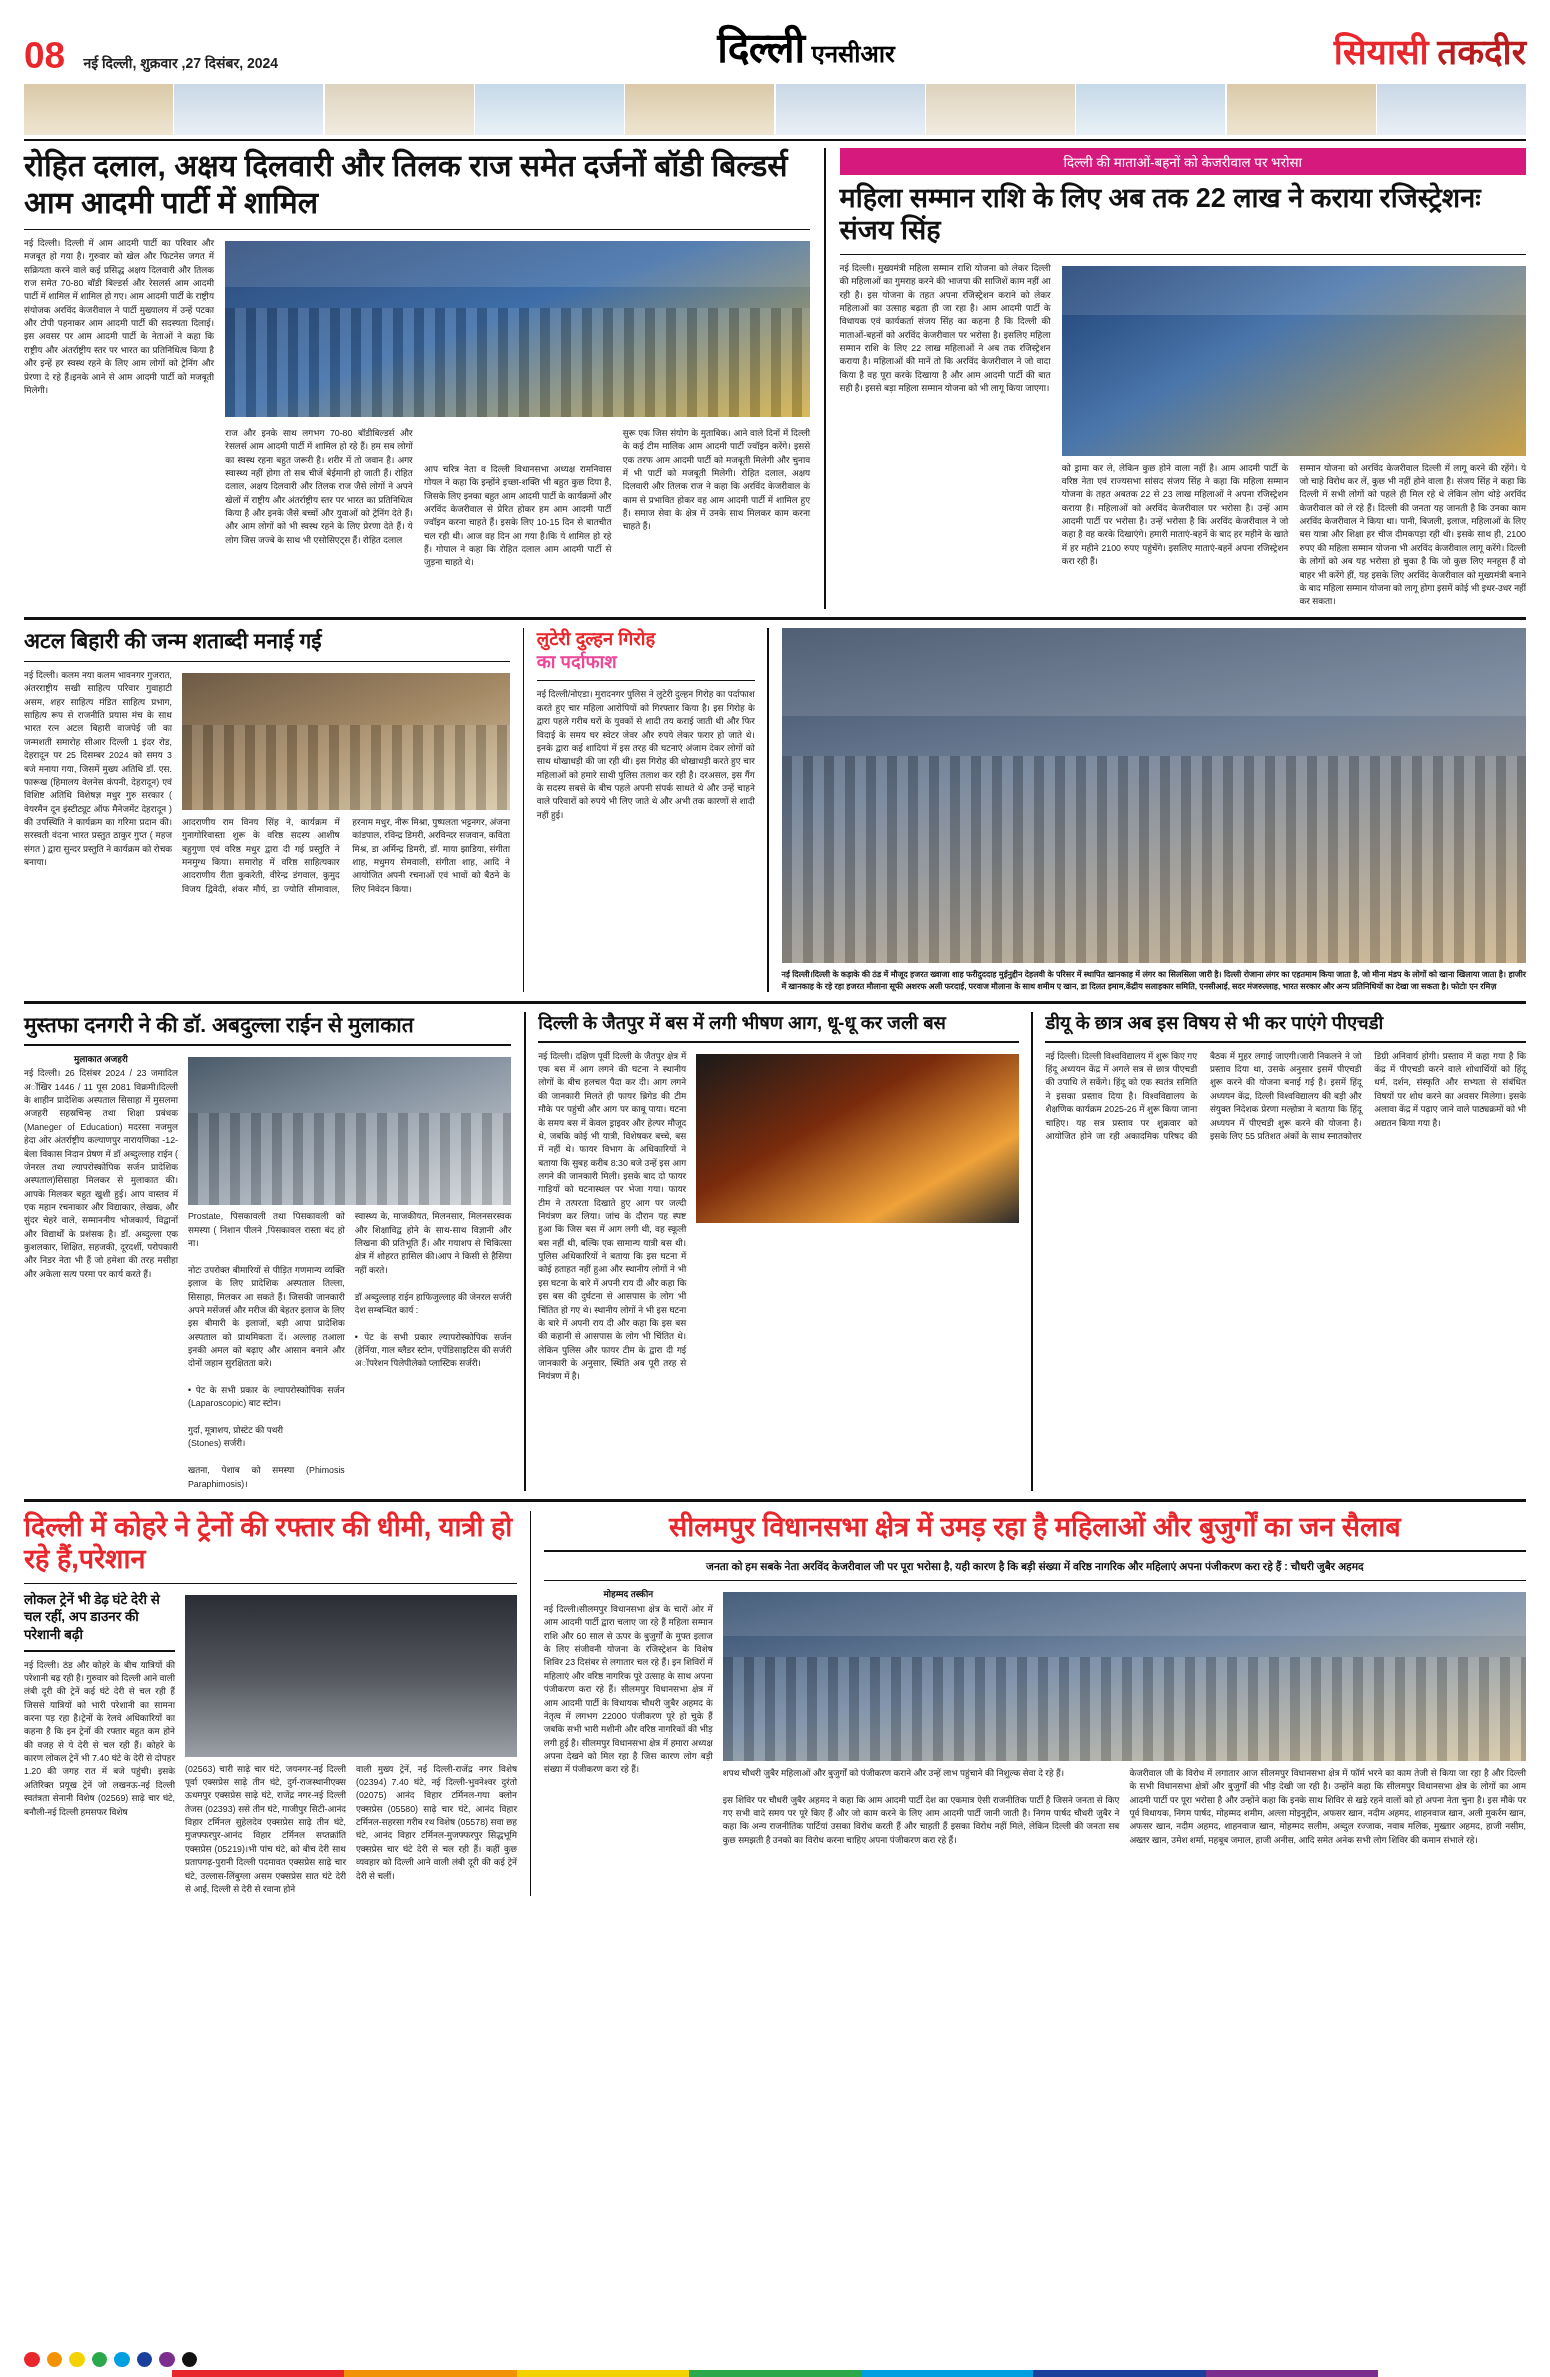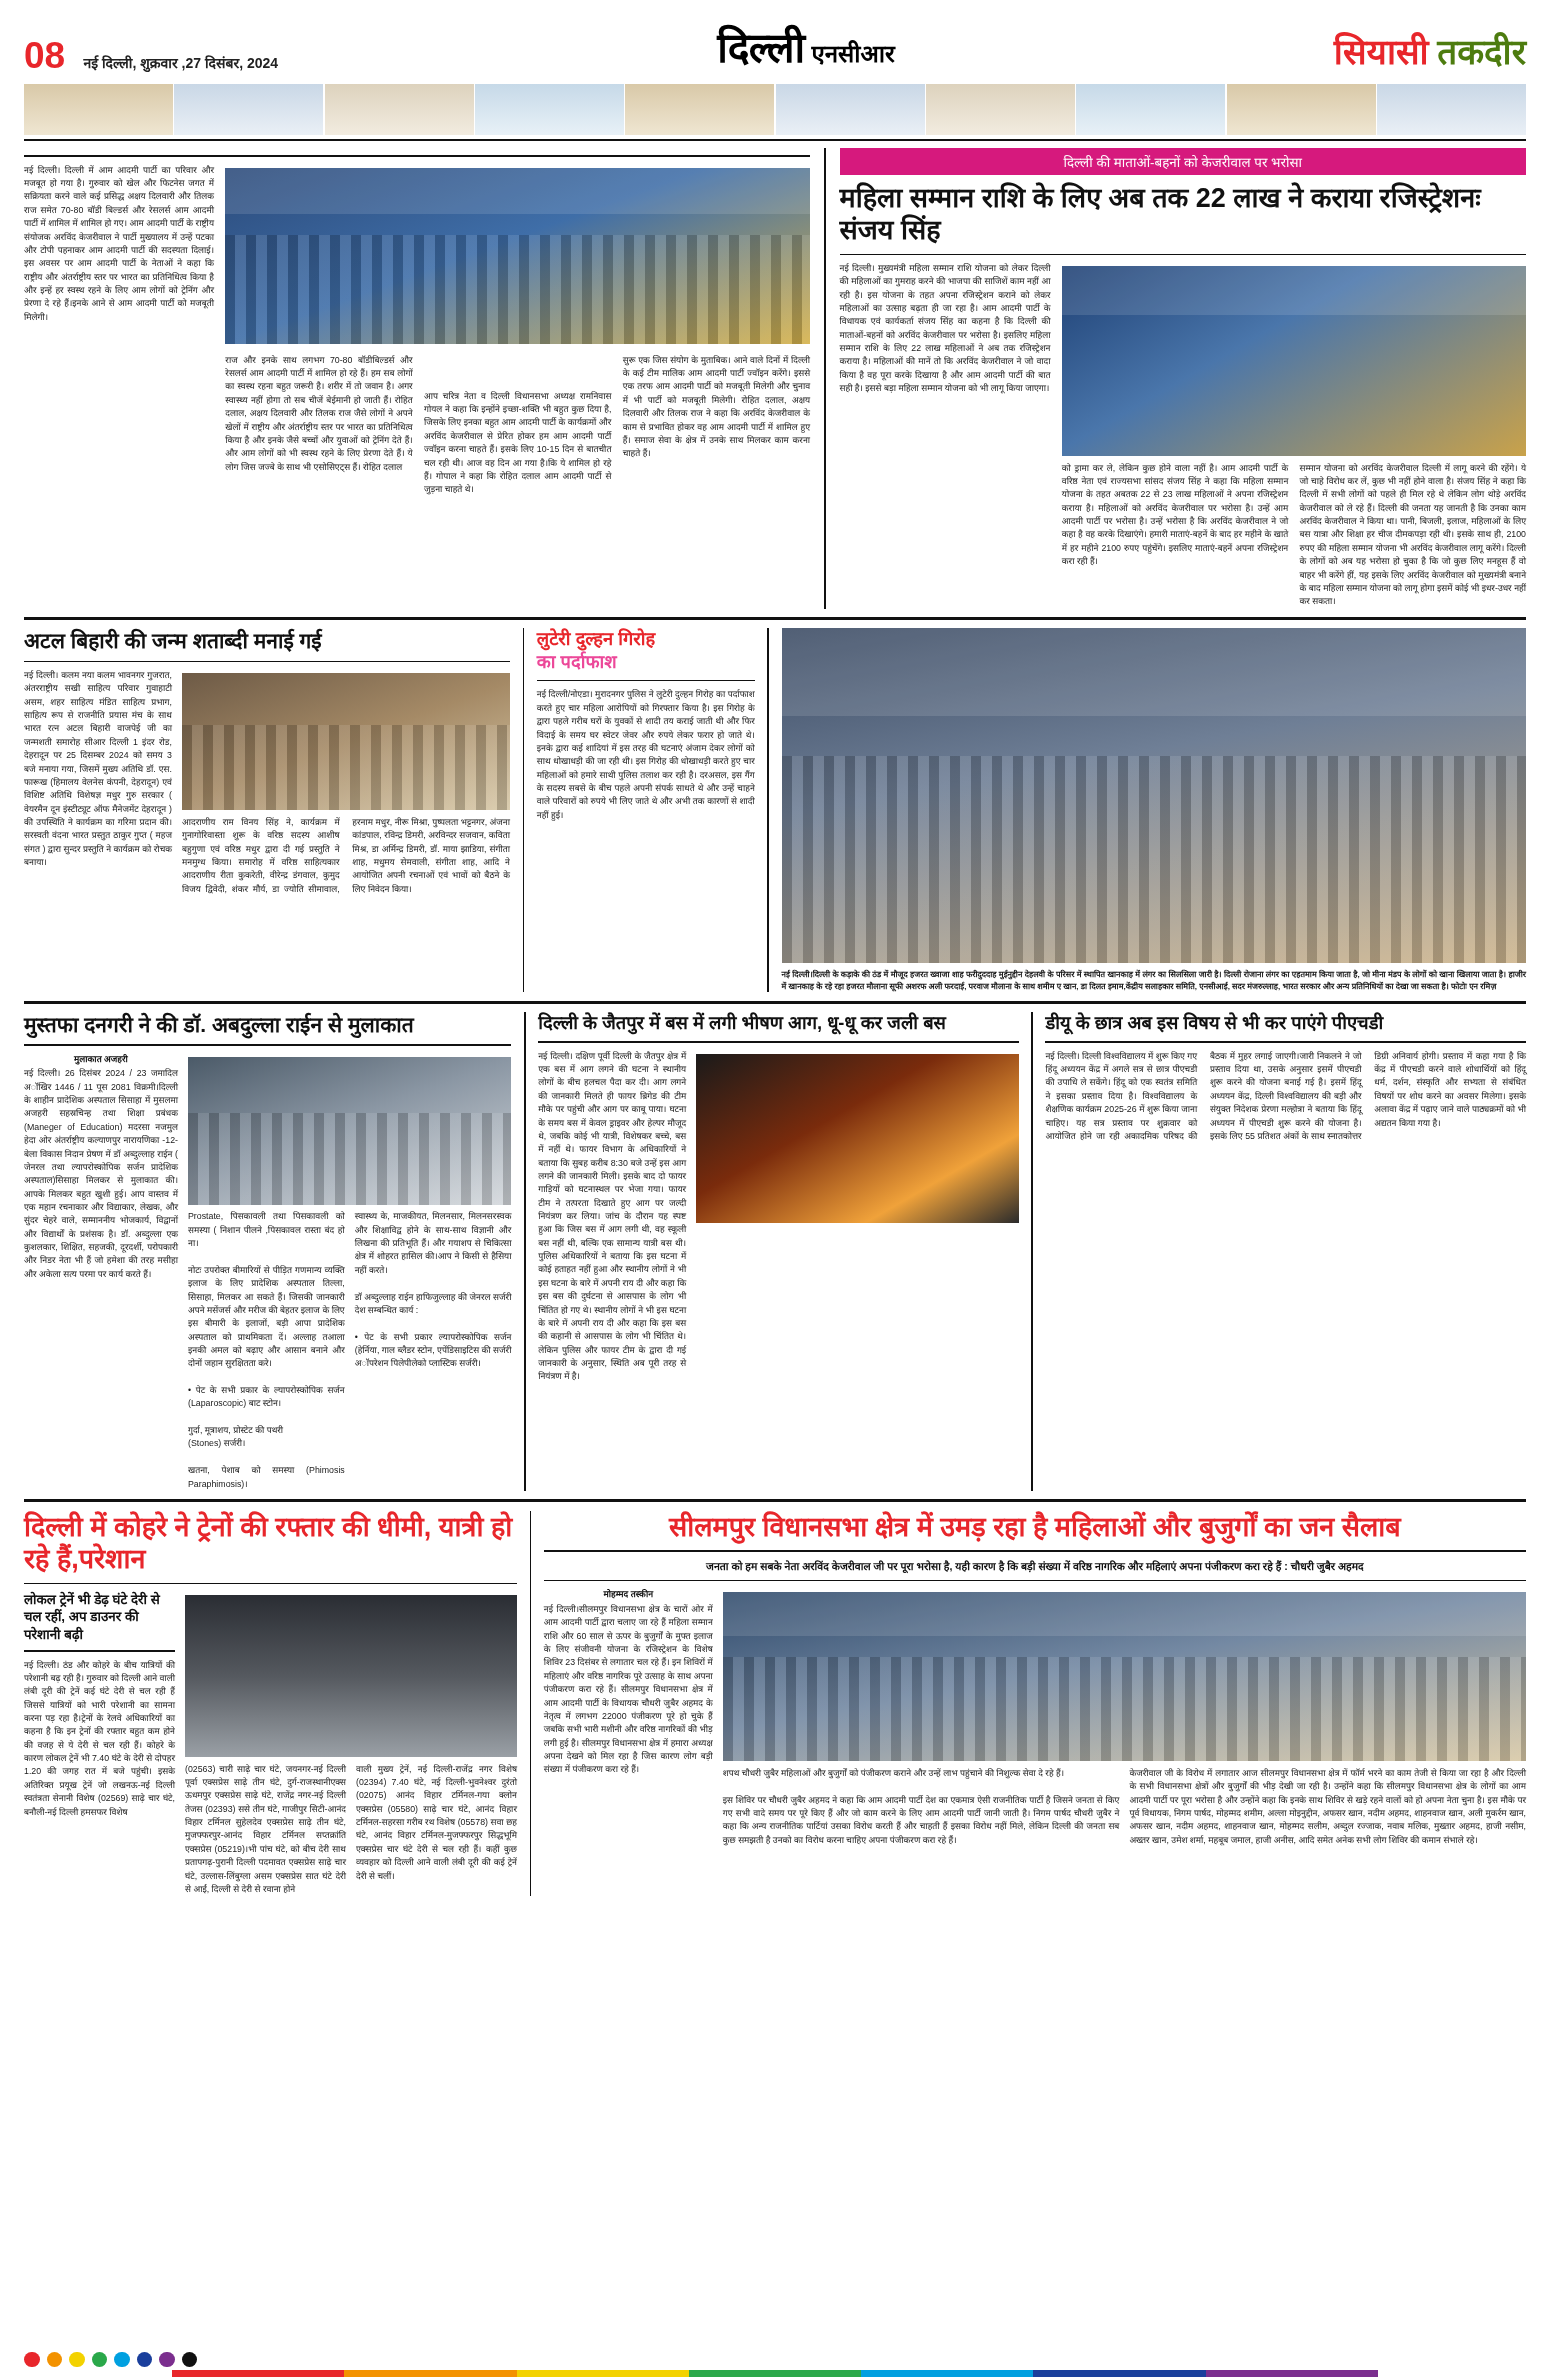--- a/index.html
+++ b/index.html
@@ -10,21 +10,21 @@
   
   .masthead{display:flex;align-items:flex-end;justify-content:space-between;border-bottom:0;padding-bottom:4.2px;}
   .mh-left{display:flex;align-items:baseline;gap:18.3px;}
   .pageno{font-size:37px;font-weight:bold;color:#e8262b;line-height:1;}
   .dateline{font-size:14px;color:#222;font-weight:bold;}
   .mh-center{display:flex;align-items:baseline;gap:7px;}
   .brand-main{font-size:41px;font-weight:bold;color:#000;letter-spacing:-0.7px;}
   .brand-sub{font-size:24px;font-weight:bold;color:#000;}
   .mh-right{display:flex;align-items:baseline;gap:8.5px;}
   .sec-1{font-size:35px;font-weight:bold;color:#e8262b;}
-  .sec-2{font-size:35px;font-weight:bold;color:#4d7c0f;}
+  .sec-2{font-size:35px;font-weight:bold;color:#b91c1c;}
 
   
   .skyline{height:51px;margin-top:5.6px;display:flex;gap:1.4px;overflow:hidden;}
   .sk{flex:1;position:relative;background:linear-gradient(#cfe0ee,#eef4f8);overflow:hidden;}
   .sk.a{background:linear-gradient(#d9c9a8,#efe6d2);}
   .sk.b{background:linear-gradient(#c9d7e6,#eaf0f6);}
   .sk.c{background:linear-gradient(#ddd2bd,#f2ece0);}
   .sk.d{background:linear-gradient(#c6d9e8,#e8f1f7);}
   .rule{height:2.1px;background:#111;margin:4.2px 0 0 0;}
 
@@ -107,20 +107,21 @@
     <div class="sk c"></div>
     <div class="sk d"></div>
     <div class="sk a"></div>
     <div class="sk b"></div>
   </div>
   <div class="rule"></div>
 
   <div class="top" style="margin-top:7px;">
 
     <div class="top-left">
+      <div class="hl hl-big">रोहित दलाल, अक्षय दिलवारी और तिलक राज समेत दर्जनों बॉडी बिल्डर्स आम आदमी पार्टी में शामिल</div>
       <div class="hr-thin"></div>
 
       <div style="display:flex;gap:11.3px;">
         <div style="width:190px;">
           <div class="body">नई दिल्ली। दिल्ली में आम आदमी पार्टी का परिवार और मजबूत हो गया है। गुरुवार को खेल और फिटनेस जगत में सक्रियता करने वाले कई प्रसिद्ध अक्षय दिलवारी और तिलक राज समेत 70-80 बॉडी बिल्डर्स और रेसलर्स आम आदमी पार्टी में शामिल में शामिल हो गए। आम आदमी पार्टी के राष्ट्रीय संयोजक अरविंद केजरीवाल ने पार्टी मुख्यालय में उन्हें पटका और टोपी पहनाकर आम आदमी पार्टी की सदस्यता दिलाई। इस अवसर पर आम आदमी पार्टी के नेताओं ने कहा कि राष्ट्रीय और अंतर्राष्ट्रीय स्तर पर भारत का प्रतिनिधित्व किया है और इन्हें हर स्वस्थ रहने के लिए आम लोगों को ट्रेनिंग और प्रेरणा दे रहे हैं।इनके आने से आम आदमी पार्टी को मजबूती मिलेगी।</div>
         </div>
         <div style="flex:1;">
           <div class="photo ph-aap imgwrap" style="height:176px;">
             <div class="band"></div>
             <div class="people"></div>

